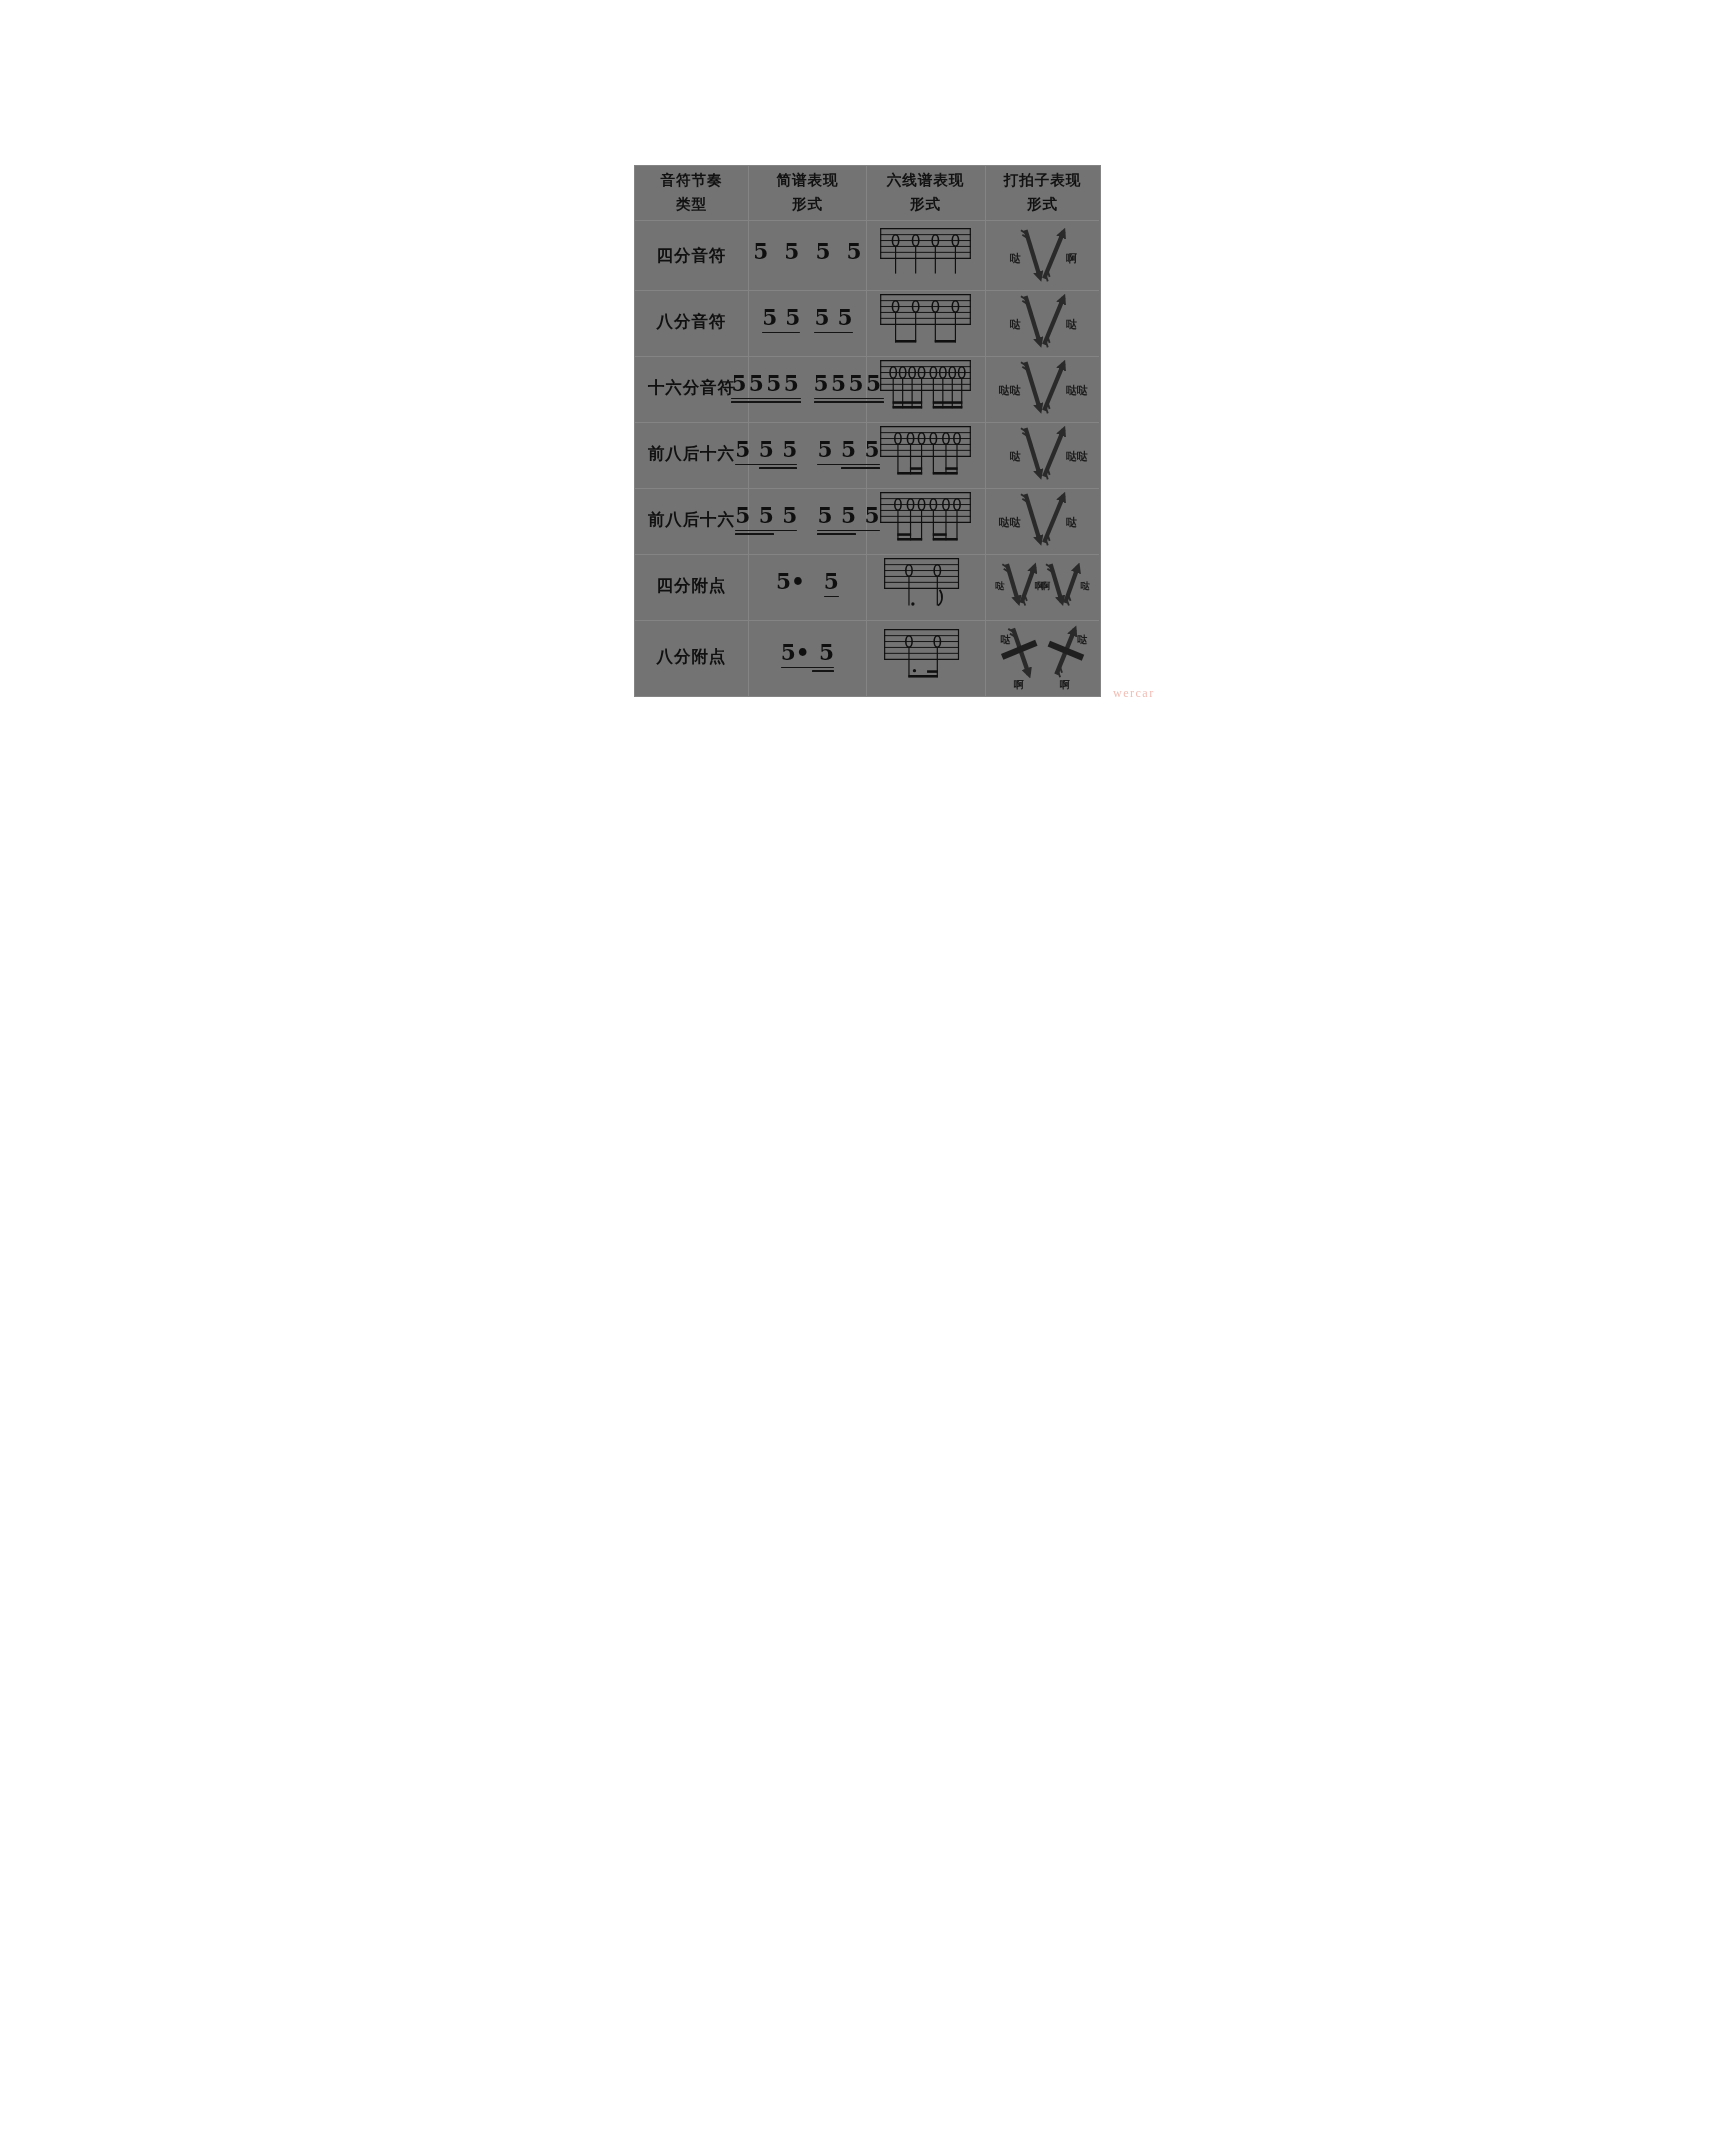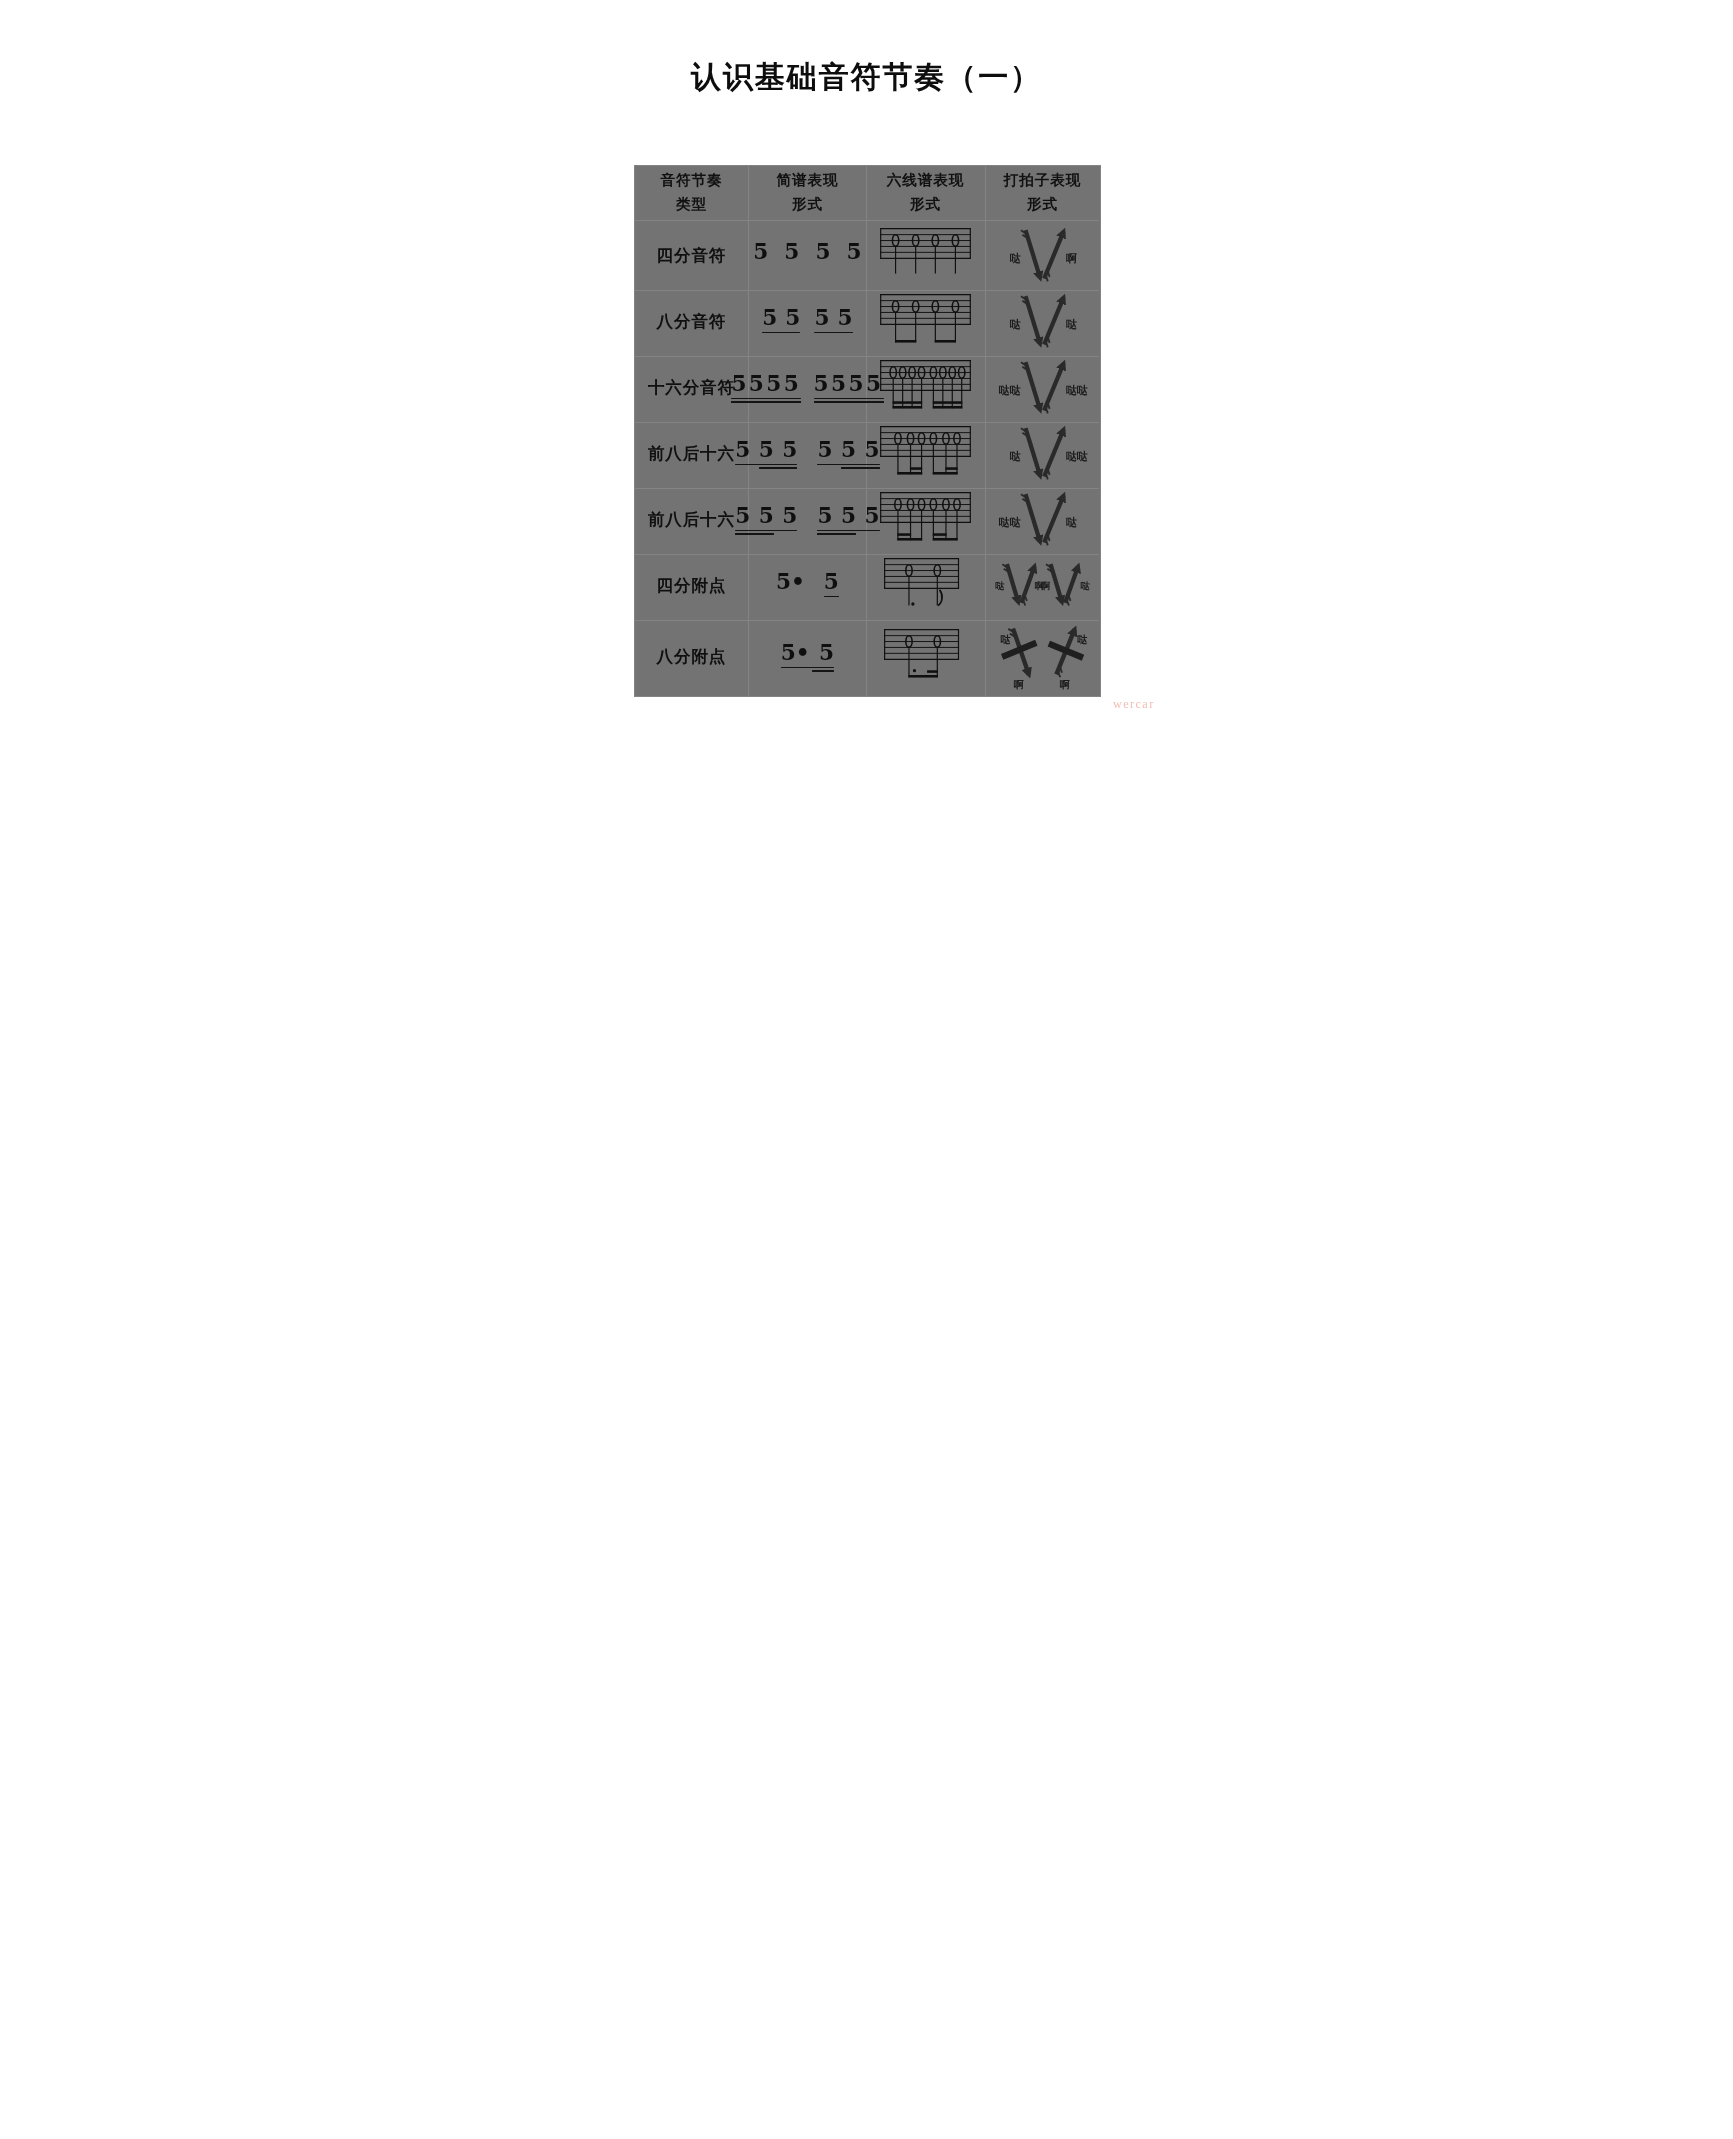--- a/index.html
+++ b/index.html
@@ -63,31 +63,30 @@
   .trow:nth-child(4) .jianpu{letter-spacing:2.4px;gap:12.2px;}
   .trow:nth-child(5) .jianpu,
   .trow:nth-child(6) .jianpu{word-spacing:0.9px;gap:20px;}
   .trow:nth-child(7) .jianpu{gap:19px;}
   .trow:nth-child(8) .jianpu{word-spacing:1.9px;}
   .tab-svg{width:103px;height:63px;display:block;}
   .beat-svg{width:97px;height:69px;display:block;}
   .trow.last .beat-svg{width:100px;height:71px;}
   .watermark{
     position:absolute;
-    right:0.9px;bottom:1px;
+    right:0.9px;bottom:12px;
     font-family:"Liberation Serif",serif;
     font-size:12.2px;letter-spacing:1.4px;
     color:#f2beb5;
   }
 </style>
 </head>
 <body>
 
 <div class="page">
-  <h1 class="title">认识基础音符节奏（一）</h1>
   <div class="rtable" id="rtable">
       <div class="trow thead">
         <div class="cell hcell">
           <span>音符节奏</span>
           <span>类型</span>
         </div>
         <div class="cell hcell">
           <span>简谱表现</span>
           <span>形式</span>
         </div>

